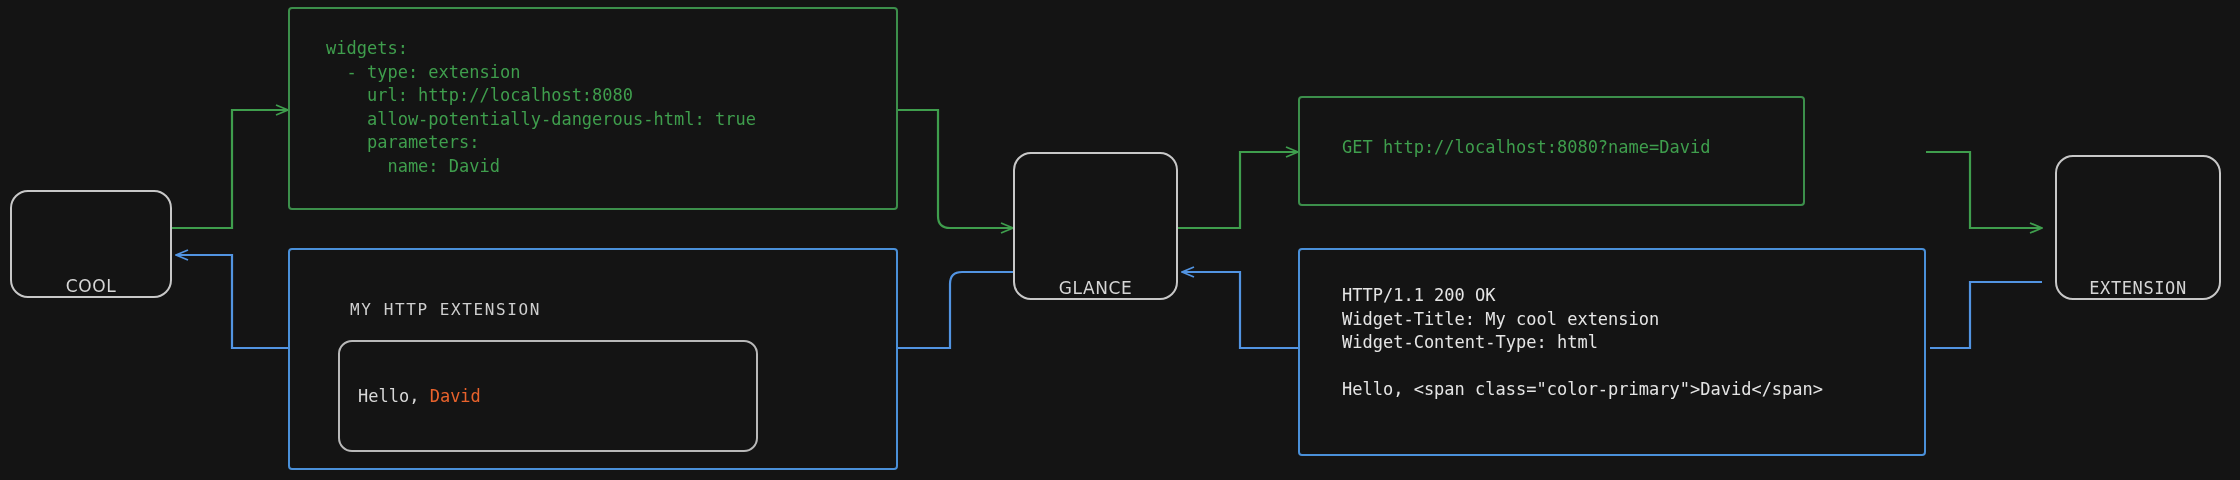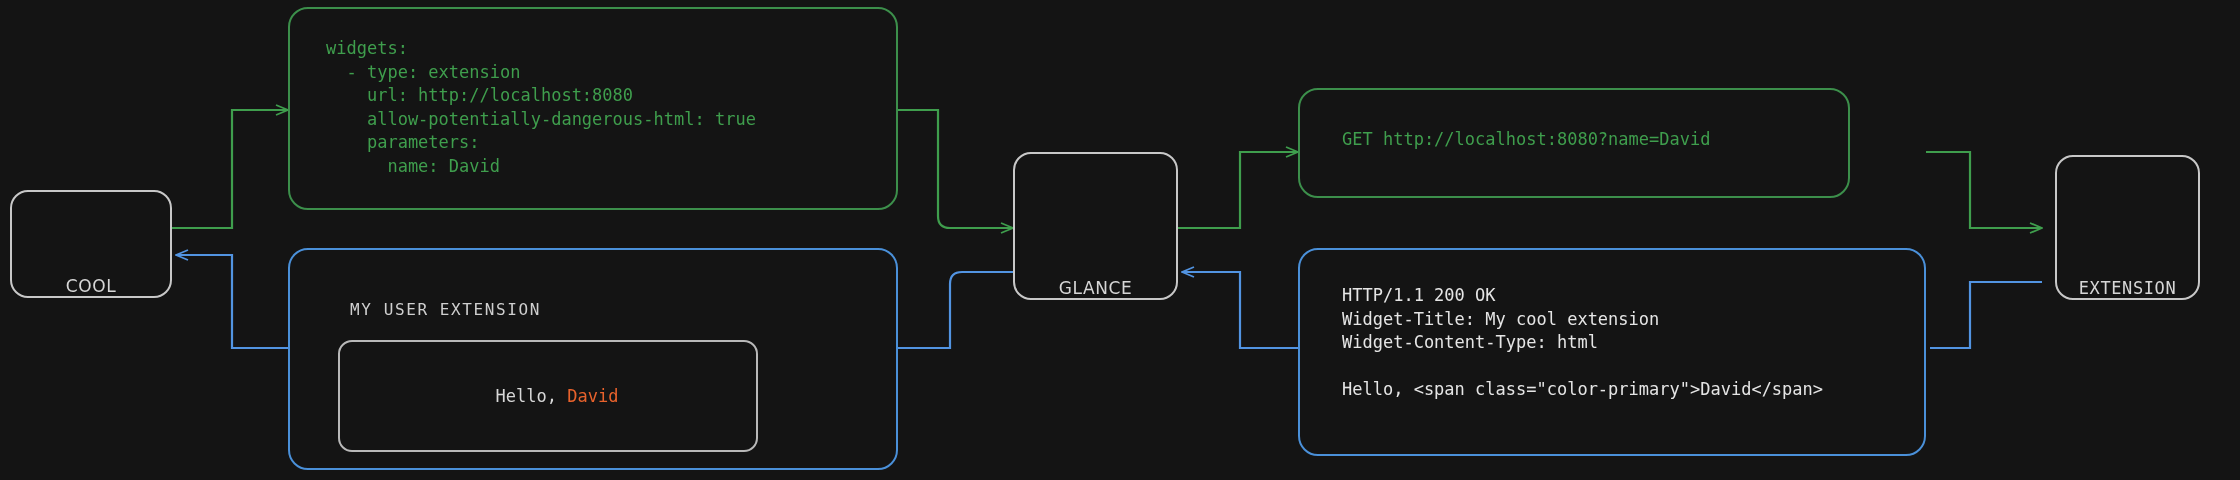--- a/index.html
+++ b/index.html
@@ -43,21 +43,21 @@
     white-space: nowrap;
   }
   .node-label.sans {
     font-family: "DejaVu Sans", "Liberation Sans", sans-serif;
   }
   .node-label.mono {
     font-family: "DejaVu Sans Mono", "Liberation Mono", monospace;
   }
   .card {
     position: absolute;
-    border-radius: 20px;
+    border-radius: 4px;
     background: #141414;
     box-sizing: border-box;
   }
   .card.green { border: 2px solid #3c8f4b; }
   .card.blue  { border: 2px solid #4a90d9; }
   .code {
     font-family: "DejaVu Sans Mono", "Liberation Mono", monospace;
     font-size: 17px;
     line-height: 23.5px;
     white-space: pre;
@@ -74,21 +74,20 @@
     white-space: nowrap;
   }
   .widget-inner {
     position: absolute;
     border: 2px solid #b9b9b9;
     border-radius: 14px;
     box-sizing: border-box;
     background: #141414;
     display: flex;
     align-items: center;
-    justify-content: center;
   }
   .widget-inner-text {
     font-family: "DejaVu Sans Mono", "Liberation Mono", monospace;
     font-size: 17px;
     color: #d8d8d8;
     white-space: pre;
   }
   .accent-name { color: #e8622c; }
 </style>
 </head>
@@ -124,45 +123,45 @@
   </svg>
 
   <div class="node" style="left:10px; top:190px; width:162px; height:108px;">
     <span class="node-label sans">COOL</span>
   </div>
 
   <div class="node" style="left:1013px; top:152px; width:165px; height:148px;">
     <span class="node-label sans">GLANCE</span>
   </div>
 
-  <div class="node" style="left:2055px; top:155px; width:145px; height:145px;">
+  <div class="node" style="left:2055px; top:155px; width:166px; height:145px;">
     <span class="node-label mono">EXTENSION</span>
   </div>
 
   <div class="card green" style="left:288px; top:7px; width:610px; height:203px;">
     <pre class="code green" style="position:absolute; left:36px; top:28px;">widgets:
   - type: extension
     url: http://localhost:8080
     allow-potentially-dangerous-html: true
     parameters:
       name: David</pre>
   </div>
 
-  <div class="card green" style="left:1298px; top:88px; width:552px; height:110px;text-align:center;">
+  <div class="card green" style="left:1298px; top:96px; width:507px; height:110px;text-align:center;">
     <pre class="code green" style="position:absolute; left:42px; top:38px;">GET http://localhost:8080?name=David</pre>
   </div>
 
   <div class="card blue" style="left:1298px; top:248px; width:628px; height:208px;">
     <pre class="code blue" style="position:absolute; left:42px; top:34px;">HTTP/1.1 200 OK
 Widget-Title: My cool extension
 Widget-Content-Type: html
 
 Hello, &lt;span class="color-primary"&gt;David&lt;/span&gt;</pre>
   </div>
 
   <div class="card blue" style="left:288px; top:248px; width:610px; height:222px;">
-    <div class="widget-title" style="position:absolute; left:60px; top:50px;">MY USER EXTENSION</div>
+    <div class="widget-title" style="position:absolute; left:60px; top:50px;">MY HTTP EXTENSION</div>
     <div class="widget-inner" style="left:48px; top:90px; width:420px; height:112px;">
       <div class="widget-inner-text" style="padding-left:18px;"><span>Hello, </span><span class="accent-name">David</span></div>
     </div>
   </div>
 
 </div>
 
 </body></html>

